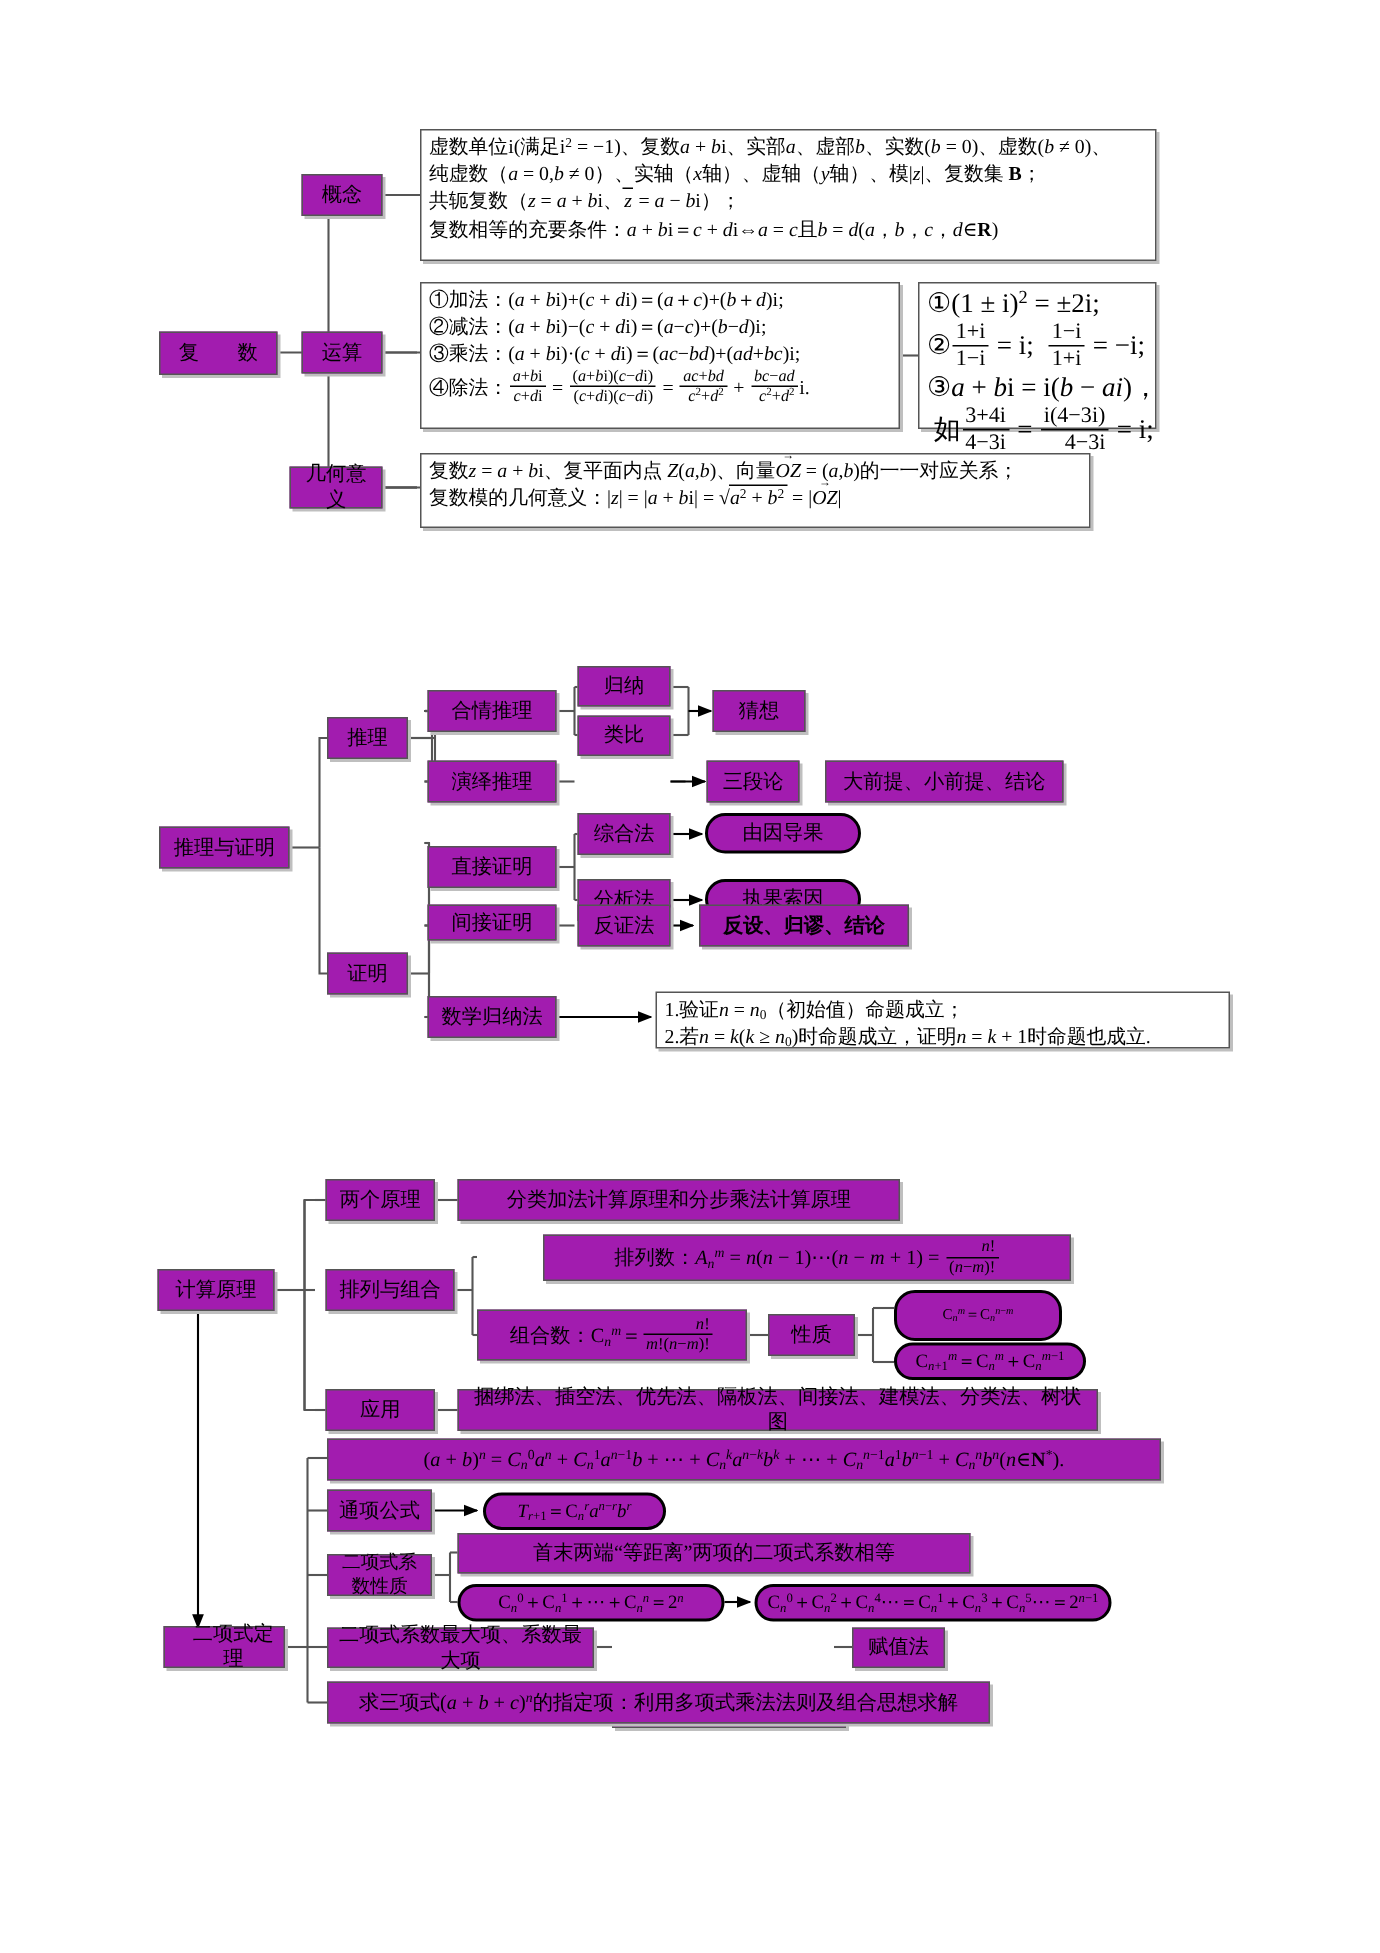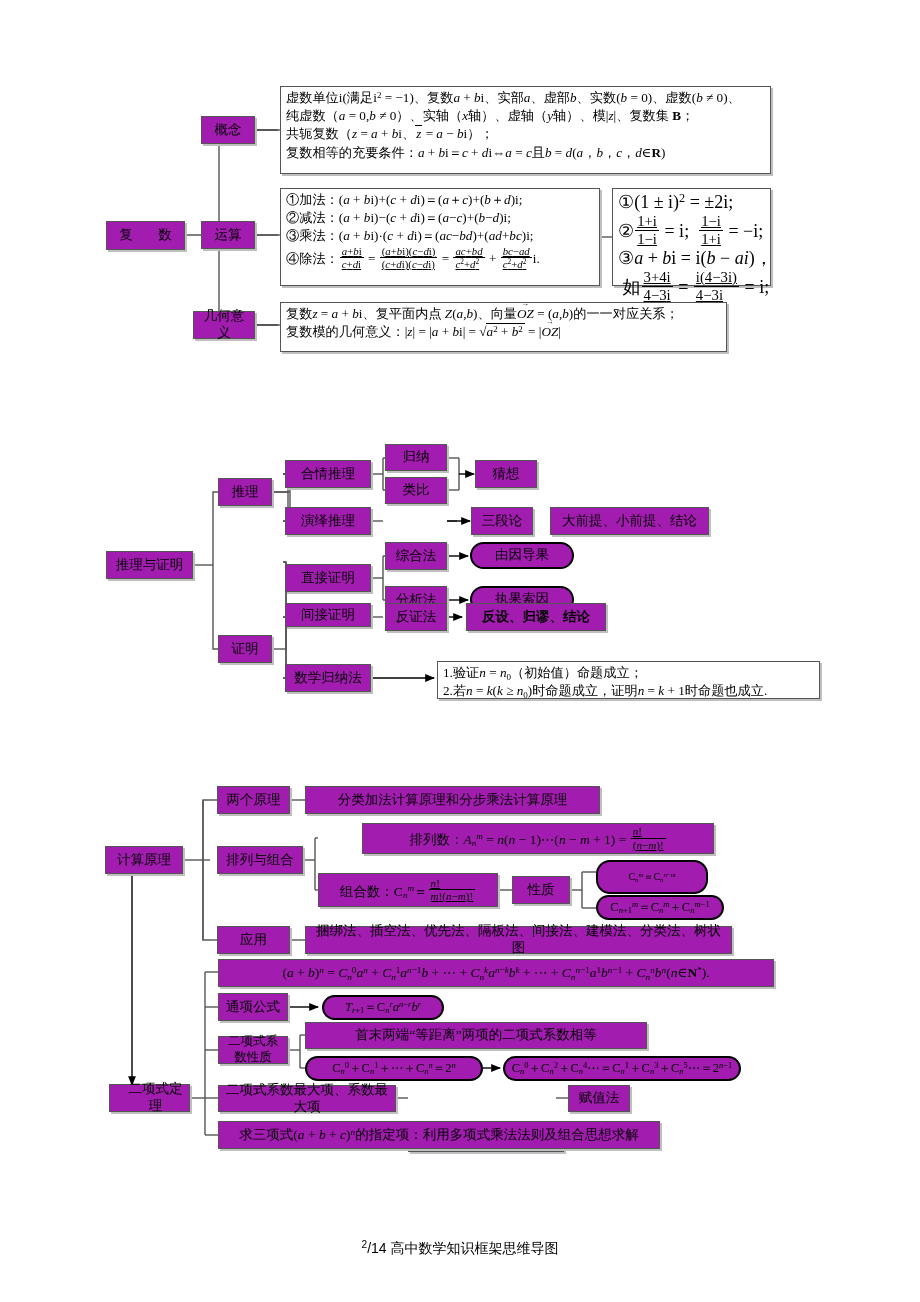--- a/index.html
+++ b/index.html
@@ -25,21 +25,21 @@
   .node.round{border-radius:14px;border:2px solid #000;}
   .wide-space{letter-spacing:.45em;padding-left:.45em;}
 
   
   .mi{font-family:"Liberation Serif","DejaVu Serif",serif;font-style:italic;}
   .up{font-style:normal;}
   .bf{font-weight:bold;font-style:normal;}
   sup,sub{font-size:.68em;line-height:0;}
   sub{vertical-align:-.28em;}
   sup{vertical-align:.48em;}
-  .frac{display:inline-block;vertical-align:-.46em;text-align:left;font-size:.82em;margin:0 1px;text-decoration:underline;}
+  .frac{display:inline-block;vertical-align:-.46em;text-align:right;font-size:.82em;margin:0 1px;}
   .frac > .num{display:block;padding:0 2px;line-height:1.05;}
   .frac > .den{display:block;border-top:1px solid #000;padding:0 2px;line-height:1.12;}
   .sqrt{border-top:1px solid #000;padding:0 2px 0 1px;margin-left:-1px;}
   .ovl{border-top:1px solid #000;padding:0 1px;}
   .vecbar{position:relative;display:inline-block;}
   .vecbar::after{content:"→";position:absolute;left:0;right:0;top:-.82em;font-size:.6em;text-align:center;font-style:normal;}
   .ln{display:block;white-space:nowrap;}
 
   
   .desc{
@@ -368,17 +368,14 @@
   <span>系数和、二项式系数和</span>
 </div>
 <div class="node shadow" style="left:568px;top:1085px;width:62px;height:27px;">
   <span>赋值法</span>
 </div>
 
 <div class="node shadow" style="left:218px;top:1121px;width:442px;height:28px;">
   <span>求三项式(<span class="mi">a</span> + <span class="mi">b</span> + <span class="mi">c</span>)<sup><span class="mi">n</span></sup>的指定项：利用多项式乘法法则及组合思想求解</span>
 </div>
 
-<div class="footer" style="top:1240px;">
-  <sup>2</sup><span>/14</span><span> 高中数学知识框架思维导图</span>
-</div>
 
 </div>
 
 </body></html>

